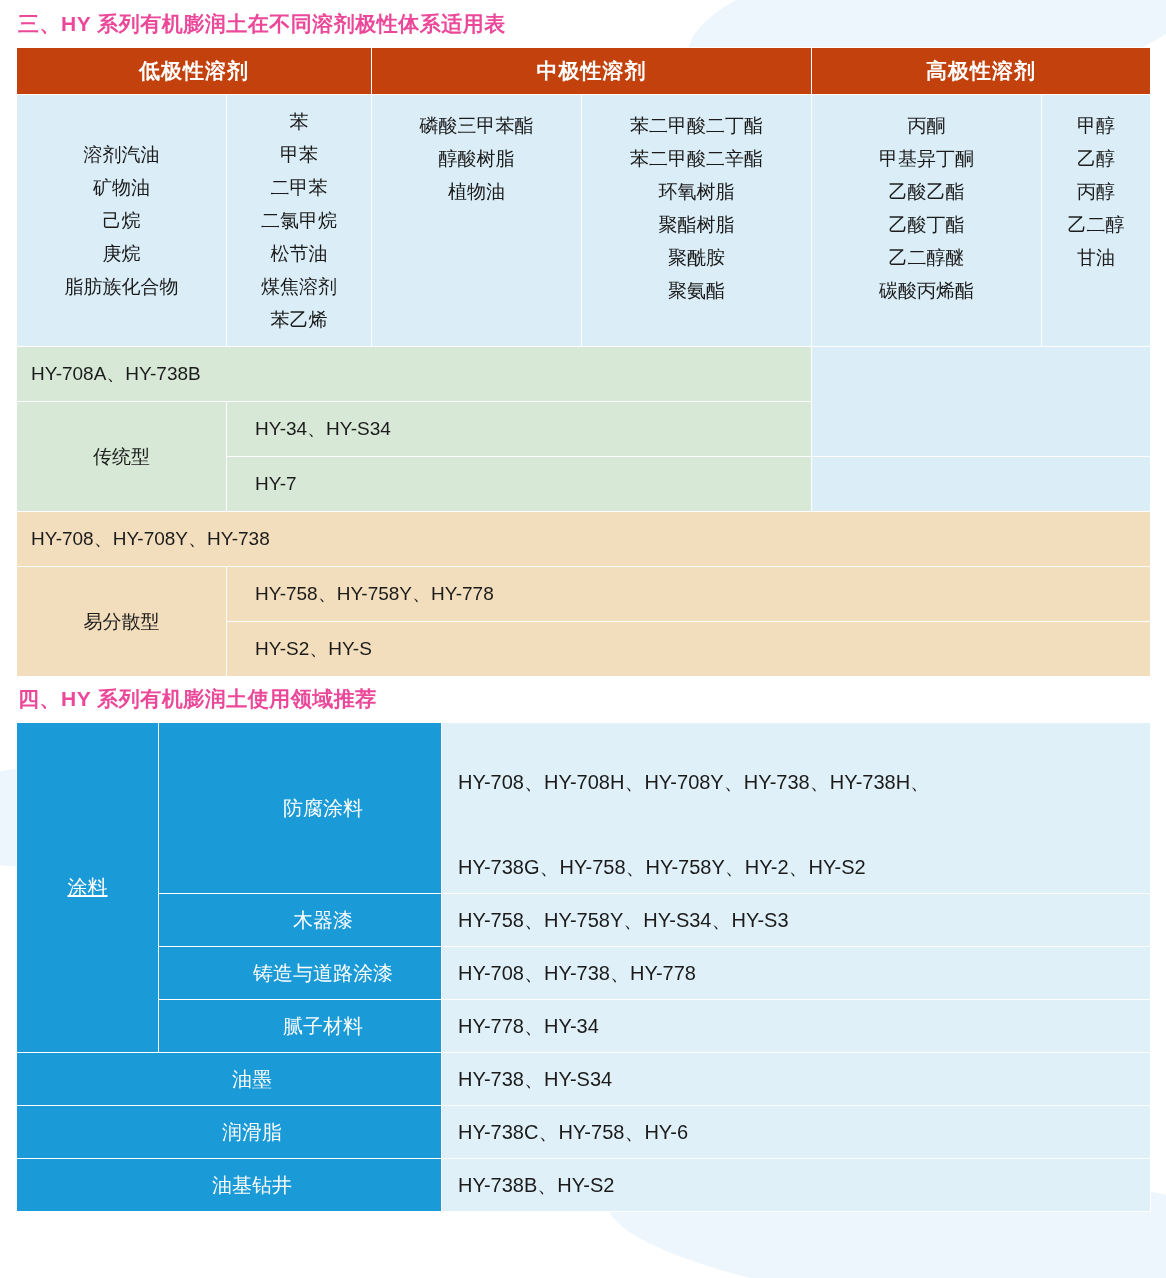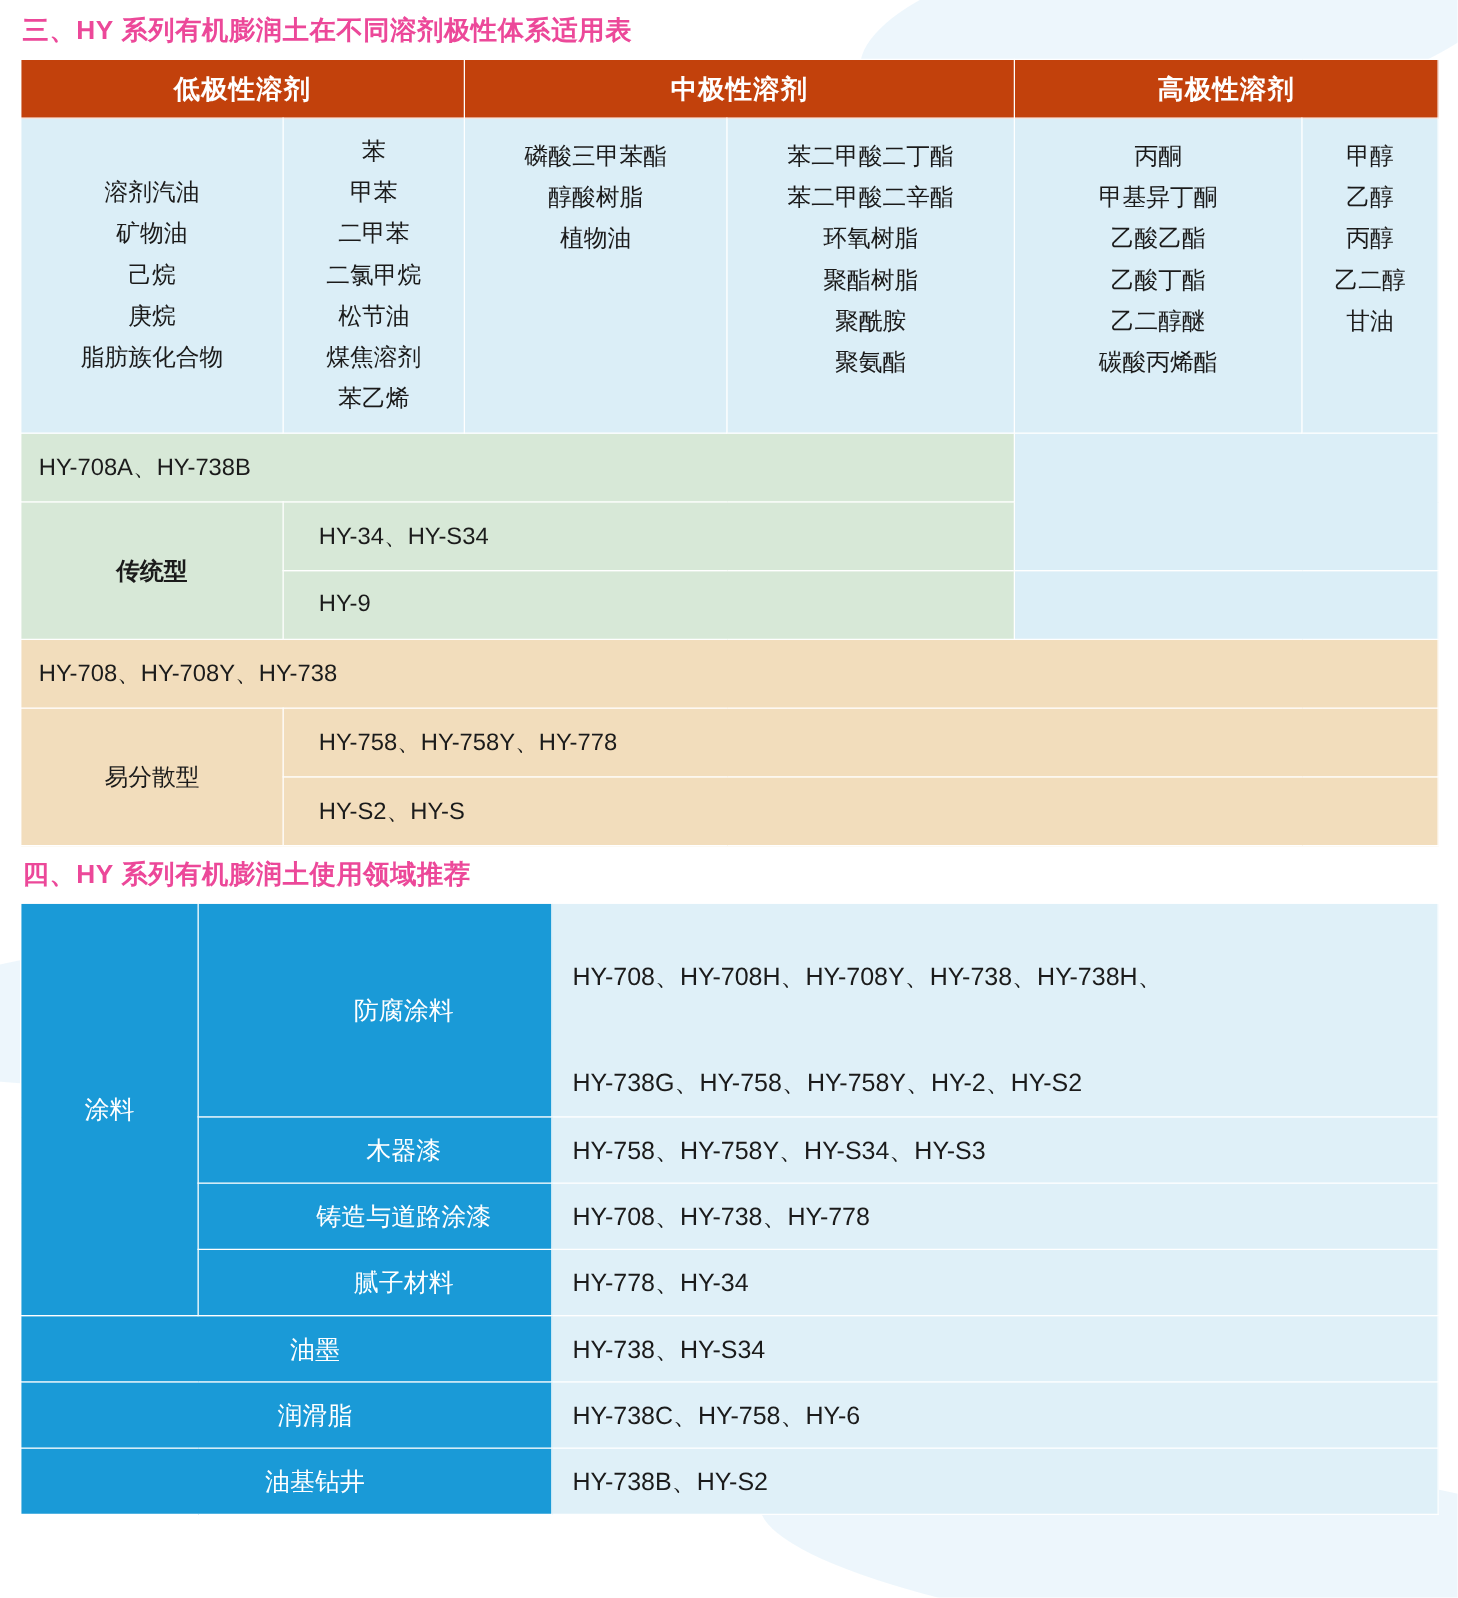--- a/index.html
+++ b/index.html
@@ -76,21 +76,21 @@
     color: #1b1b1b;
     vertical-align: middle;
   }
   .t1 .prodA {
     background: #d7e8d7;
     font-size: 19px;
     color: #1b1b1b;
     height: 54px;
     padding-left: 14px;
   }
-  .t1 .prodA.ctr { text-align: center; padding-left: 0; font-weight: bold; }
+  .t1 .prodA.ctr { text-align: center; padding-left: 0; }
   .t1 .prodA.ind { padding-left: 28px; }
   .t1 .blank { background: #dbeef7; }
   .t1 .prodB {
     background: #f2ddbc;
     font-size: 19px;
     color: #1b1b1b;
     height: 54px;
     padding-left: 14px;
     margin-top: 23px;
   }
@@ -98,20 +98,21 @@
   .t1 .prodB.ind { padding-left: 28px; }
 
   
   .t2 { margin-top: 2px; }
   .t2 .cat {
     background: #1a9ad7;
     color: #ffffff;
     font-size: 20px;
     text-align: center;
     font-weight: normal;
+    text-decoration: underline;
   }
   .t2 .sub {
     background: #1a9ad7;
     color: #ffffff;
     font-size: 20px;
     text-align: center;
     height: 52px;
     padding-left: 46px;
   }
   .t2 .val {
@@ -189,21 +190,21 @@
 
         <tr>
           <td class="prodA" colspan="4">HY-708A、HY-738B</td>
           <td class="blank" colspan="2" rowspan="2"></td>
         </tr>
         <tr>
           <td class="prodA ctr" rowspan="2">传统型</td>
           <td class="prodA ind" colspan="3">HY-34、HY-S34</td>
         </tr>
         <tr>
-          <td class="prodA ind" colspan="3">HY-9</td>
+          <td class="prodA ind" colspan="3">HY-7</td>
           <td class="blank" colspan="2"></td>
         </tr>
 
         <tr>
           <td class="prodB" colspan="6">HY-708、HY-708Y、HY-738</td>
         </tr>
         <tr>
           <td class="prodB ctr" rowspan="2">易分散型</td>
           <td class="prodB ind" colspan="5">HY-758、HY-758Y、HY-778</td>
         </tr>

